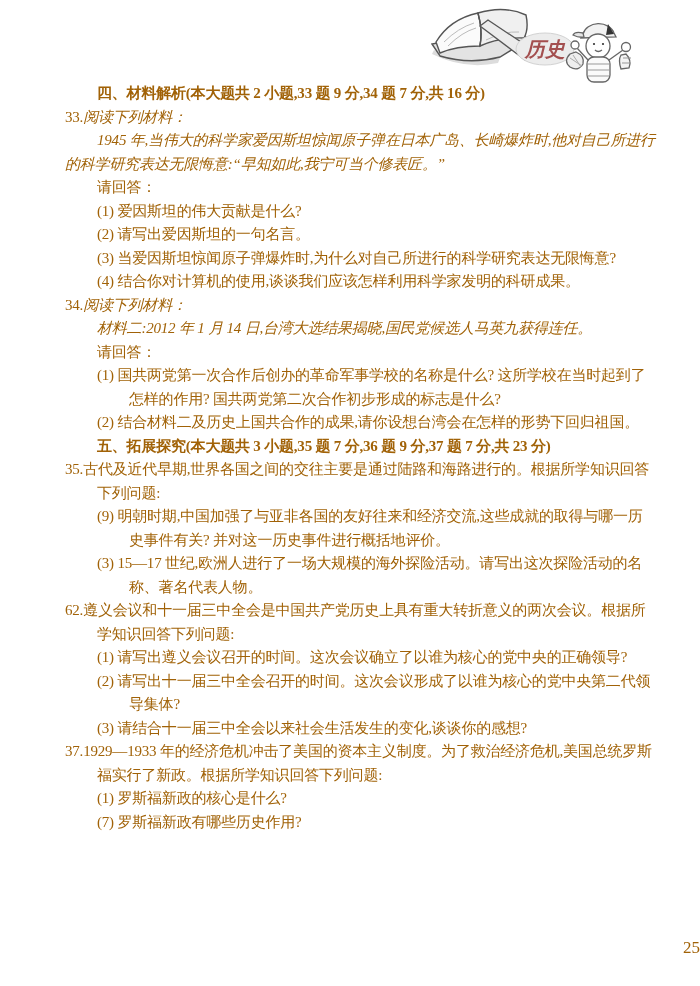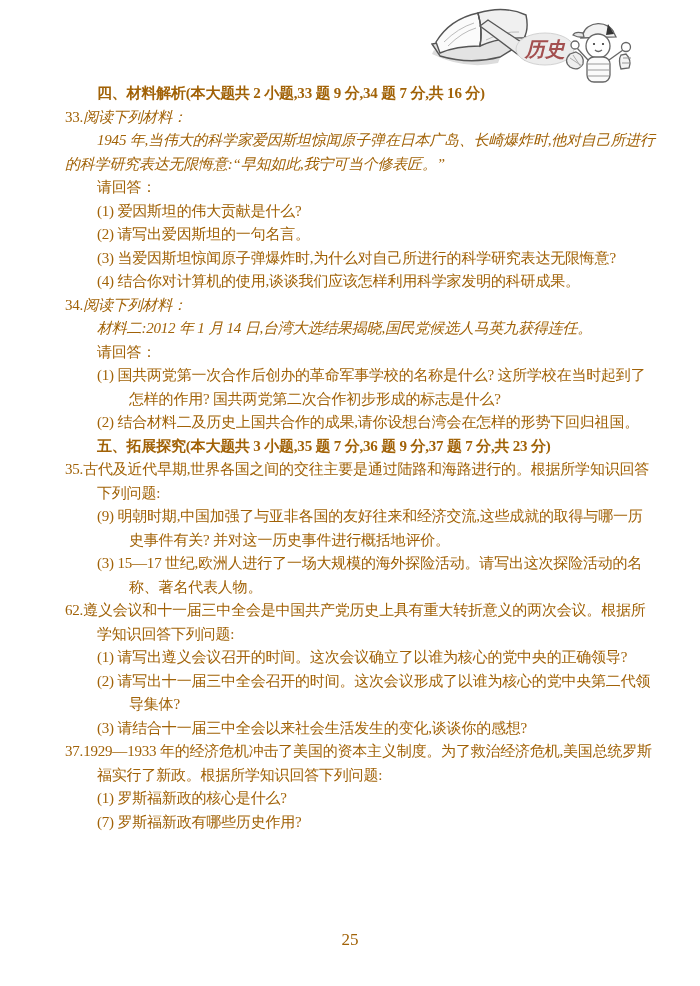--- a/index.html
+++ b/index.html
@@ -35,22 +35,22 @@
     text-indent:32px;
   }
   .prompt{margin-left:32px;}
   .part{
     margin-left:32px;
     padding-left:32px;
     text-indent:-32px;
   }
   .page-number{
     position:absolute;
-    bottom:36px;left:0;right:0;
-    text-align:center;
+    bottom:28px;left:0;right:0;
+    text-align:right;
     font-size:17px;
   }
   .header-art{
     position:absolute;
     top:2px;right:30px;
     width:250px;height:90px;
   }
 </style>
 </head>
 <body>

